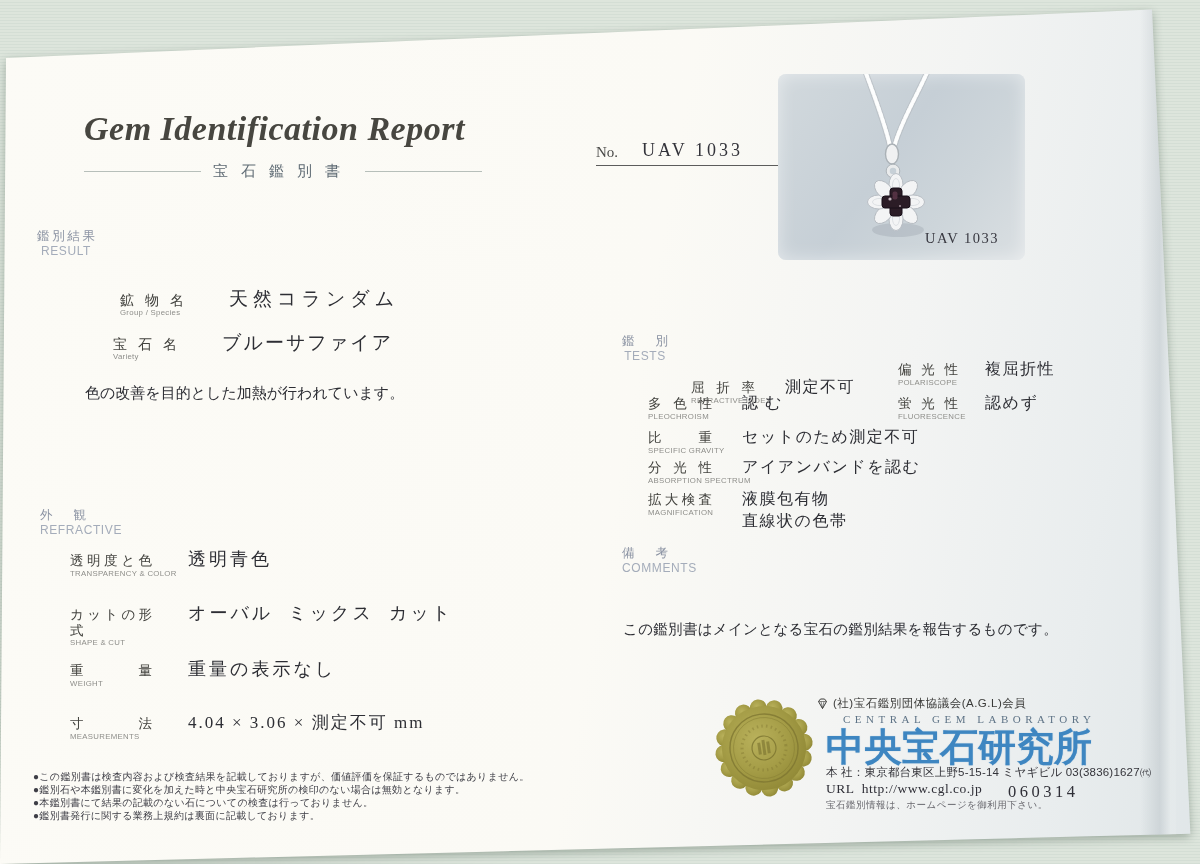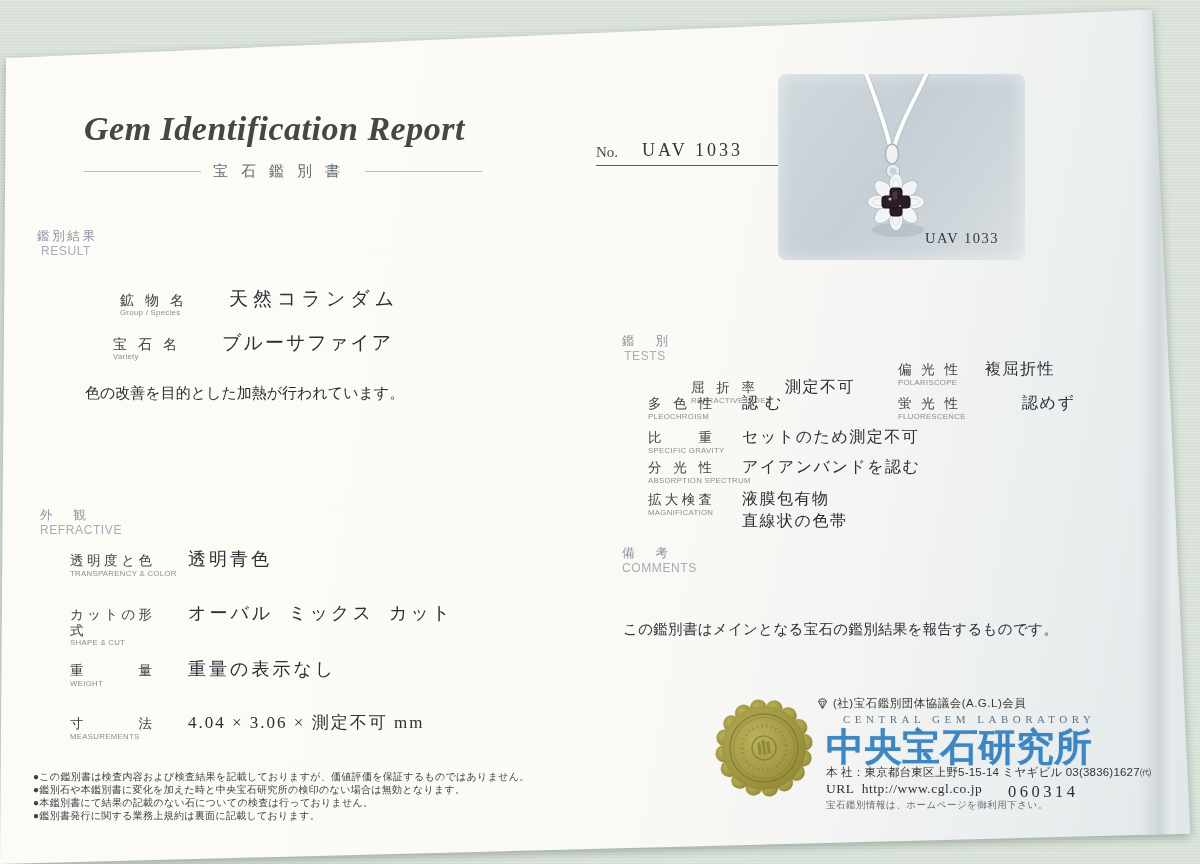--- a/index.html
+++ b/index.html
@@ -205,21 +205,21 @@
           </span>
         <span class="val"><span style="display:block;">液膜包有物</span><span style="display:block;">直線状の色帯</span></span>
       </div>
       <div class="row test2" style="left:898px;top:358px;">
         <span class="f-label">
             <span class="f-ja">偏光性</span>
             <span class="f-en">POLARISCOPE</span>
           </span>
         <span class="val">複屈折性</span>
       </div>
-      <div class="row test2" style="left:898px;top:392px;gap:37px;">
+      <div class="row test2" style="left:898px;top:392px;">
         <span class="f-label">
             <span class="f-ja">蛍光性</span>
             <span class="f-en">FLUORESCENCE</span>
           </span>
         <span class="val">認めず</span>
       </div>
 
       <div class="sec" style="left:40px;top:505px;">
         <span class="sec-ja">外観</span>
         <span class="sec-en">REFRACTIVE</span>

